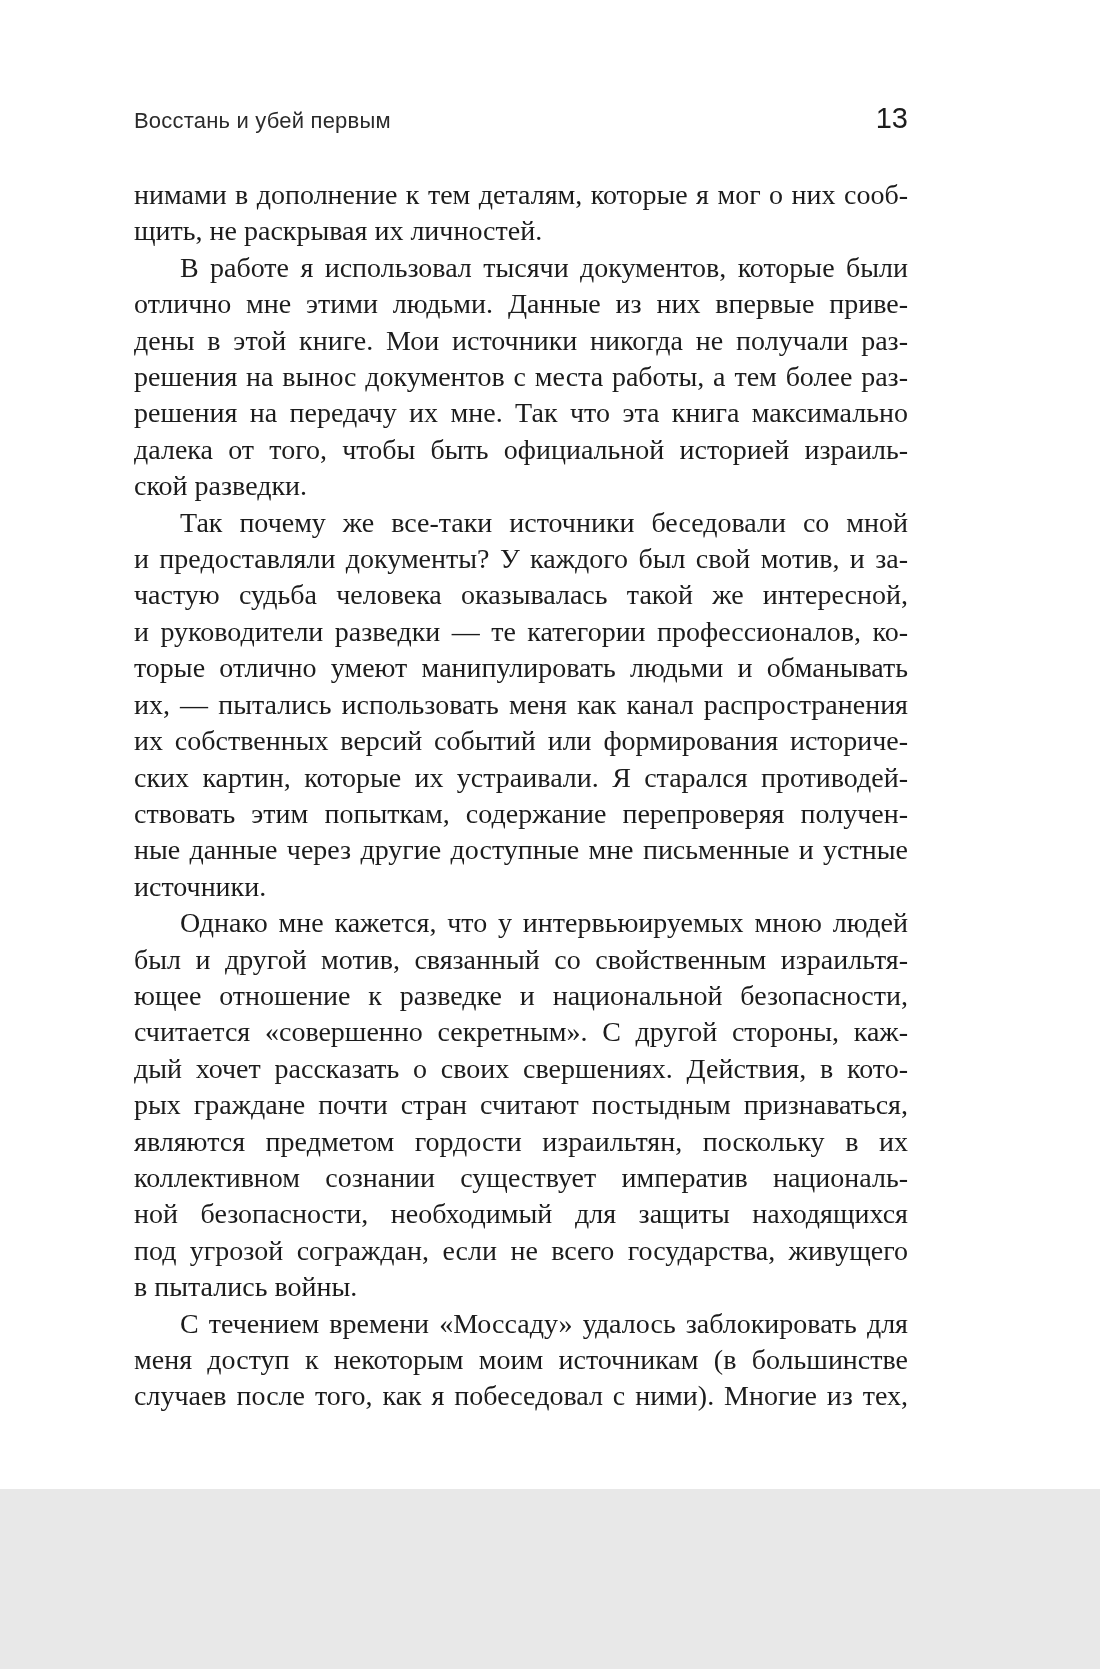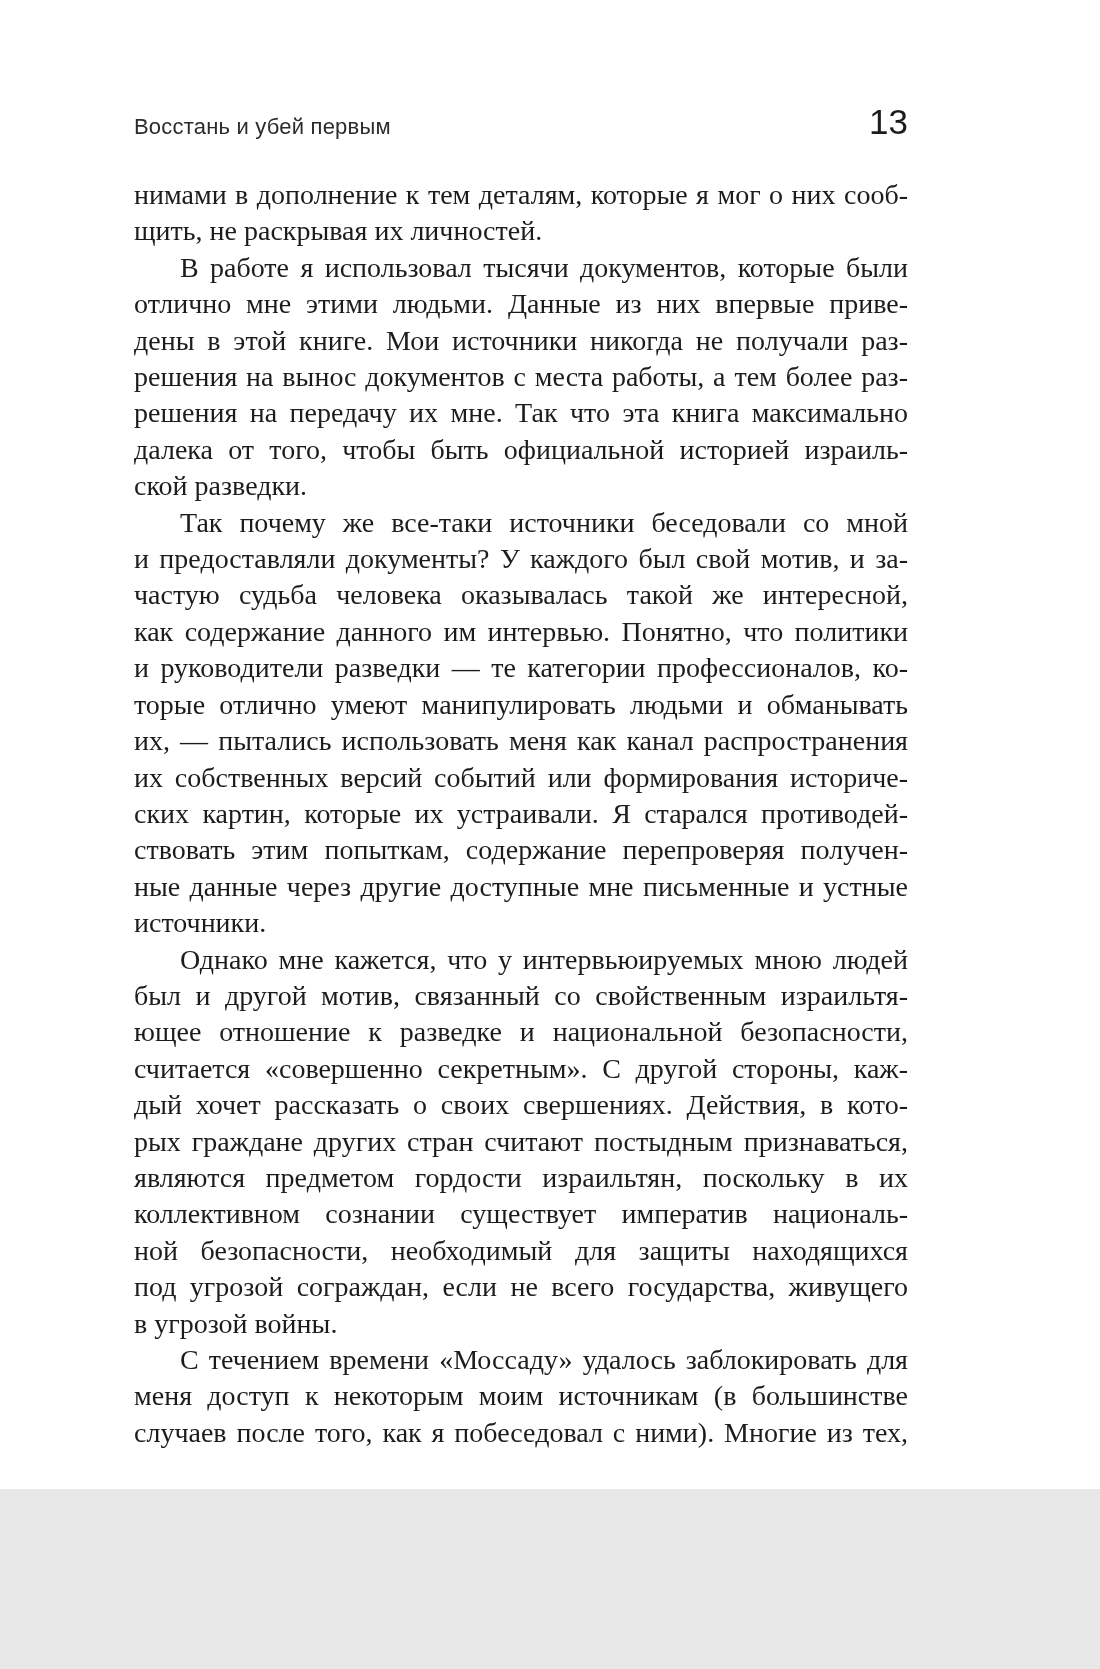--- a/index.html
+++ b/index.html
@@ -27,21 +27,21 @@
     justify-content: space-between;
     align-items: baseline;
     font-family: "Liberation Sans", sans-serif;
   }
   .running-title {
     font-size: 22px;
     letter-spacing: 0.2px;
     color: var(--header-color);
   }
   .page-number {
-    font-size: 35px;
+    font-size: 29px;
     color: var(--text-color);
   }
   .text-block {
     position: absolute;
     top: 177px;
     left: 134px;
     width: 774px;
     font-family: "Liberation Serif", "DejaVu Serif", serif;
     font-size: 28px;
     line-height: 36.4px;
@@ -69,37 +69,36 @@
       <div class="line indent">В работе я использовал тысячи документов, которые были</div>
       <div class="line">отлично мне этими людьми. Данные из них впервые приве-</div>
       <div class="line">дены в этой книге. Мои источники никогда не получали раз-</div>
       <div class="line">решения на вынос документов с места работы, а тем более раз-</div>
       <div class="line">решения на передачу их мне. Так что эта книга максимально</div>
       <div class="line">далека от того, чтобы быть официальной историей израиль-</div>
       <div class="line flush">ской разведки.</div>
       <div class="line indent">Так почему же все-таки источники беседовали со мной</div>
       <div class="line">и предоставляли документы? У каждого был свой мотив, и за-</div>
       <div class="line">частую судьба человека оказывалась такой же интересной,</div>
-      <div class="line">как содержание данного им интервью. Понятно, что политики</div>
       <div class="line">и руководители разведки — те категории профессионалов, ко-</div>
       <div class="line">торые отлично умеют манипулировать людьми и обманывать</div>
       <div class="line">их, — пытались использовать меня как канал распространения</div>
       <div class="line">их собственных версий событий или формирования историче-</div>
       <div class="line">ских картин, которые их устраивали. Я старался противодей-</div>
       <div class="line">ствовать этим попыткам, содержание перепроверяя получен-</div>
       <div class="line">ные данные через другие доступные мне письменные и устные</div>
       <div class="line flush">источники.</div>
       <div class="line indent">Однако мне кажется, что у интервьюируемых мною людей</div>
       <div class="line">был и другой мотив, связанный со свойственным израильтя-</div>
       <div class="line">ющее отношение к разведке и национальной безопасности,</div>
       <div class="line">считается «совершенно секретным». С другой стороны, каж-</div>
       <div class="line">дый хочет рассказать о своих свершениях. Действия, в кото-</div>
-      <div class="line">рых граждане других стран считают постыдным признаваться,</div>
+      <div class="line">рых граждане почти стран считают постыдным признаваться,</div>
       <div class="line">являются предметом гордости израильтян, поскольку в их</div>
       <div class="line">коллективном сознании существует императив националь-</div>
       <div class="line">ной безопасности, необходимый для защиты находящихся</div>
       <div class="line">под угрозой сограждан, если не всего государства, живущего</div>
-      <div class="line flush">в угрозой войны.</div>
+      <div class="line flush">в пытались войны.</div>
       <div class="line indent">С течением времени «Моссаду» удалось заблокировать для</div>
       <div class="line">меня доступ к некоторым моим источникам (в большинстве</div>
       <div class="line">случаев после того, как я побеседовал с ними). Многие из тех,</div>
     </div>
 </div>
 
 </body></html>

